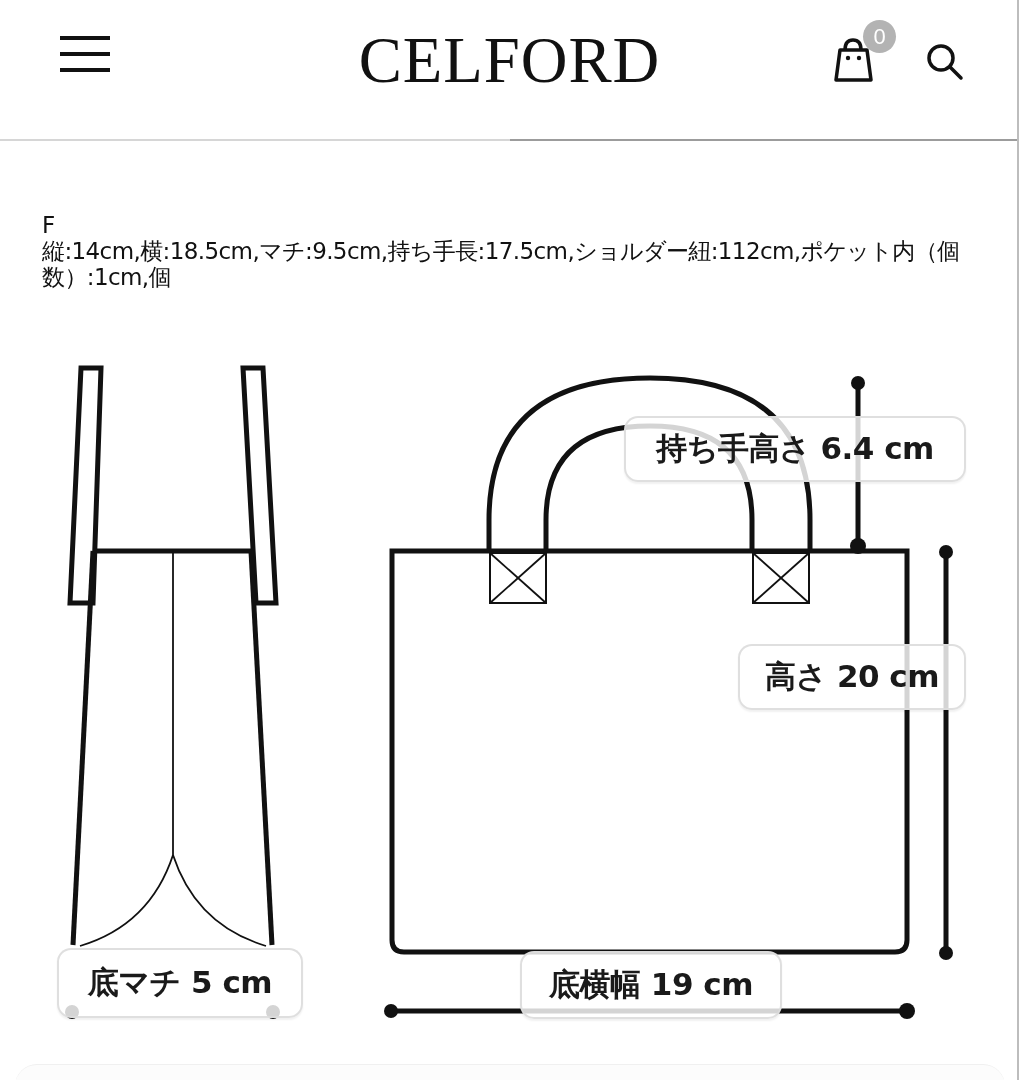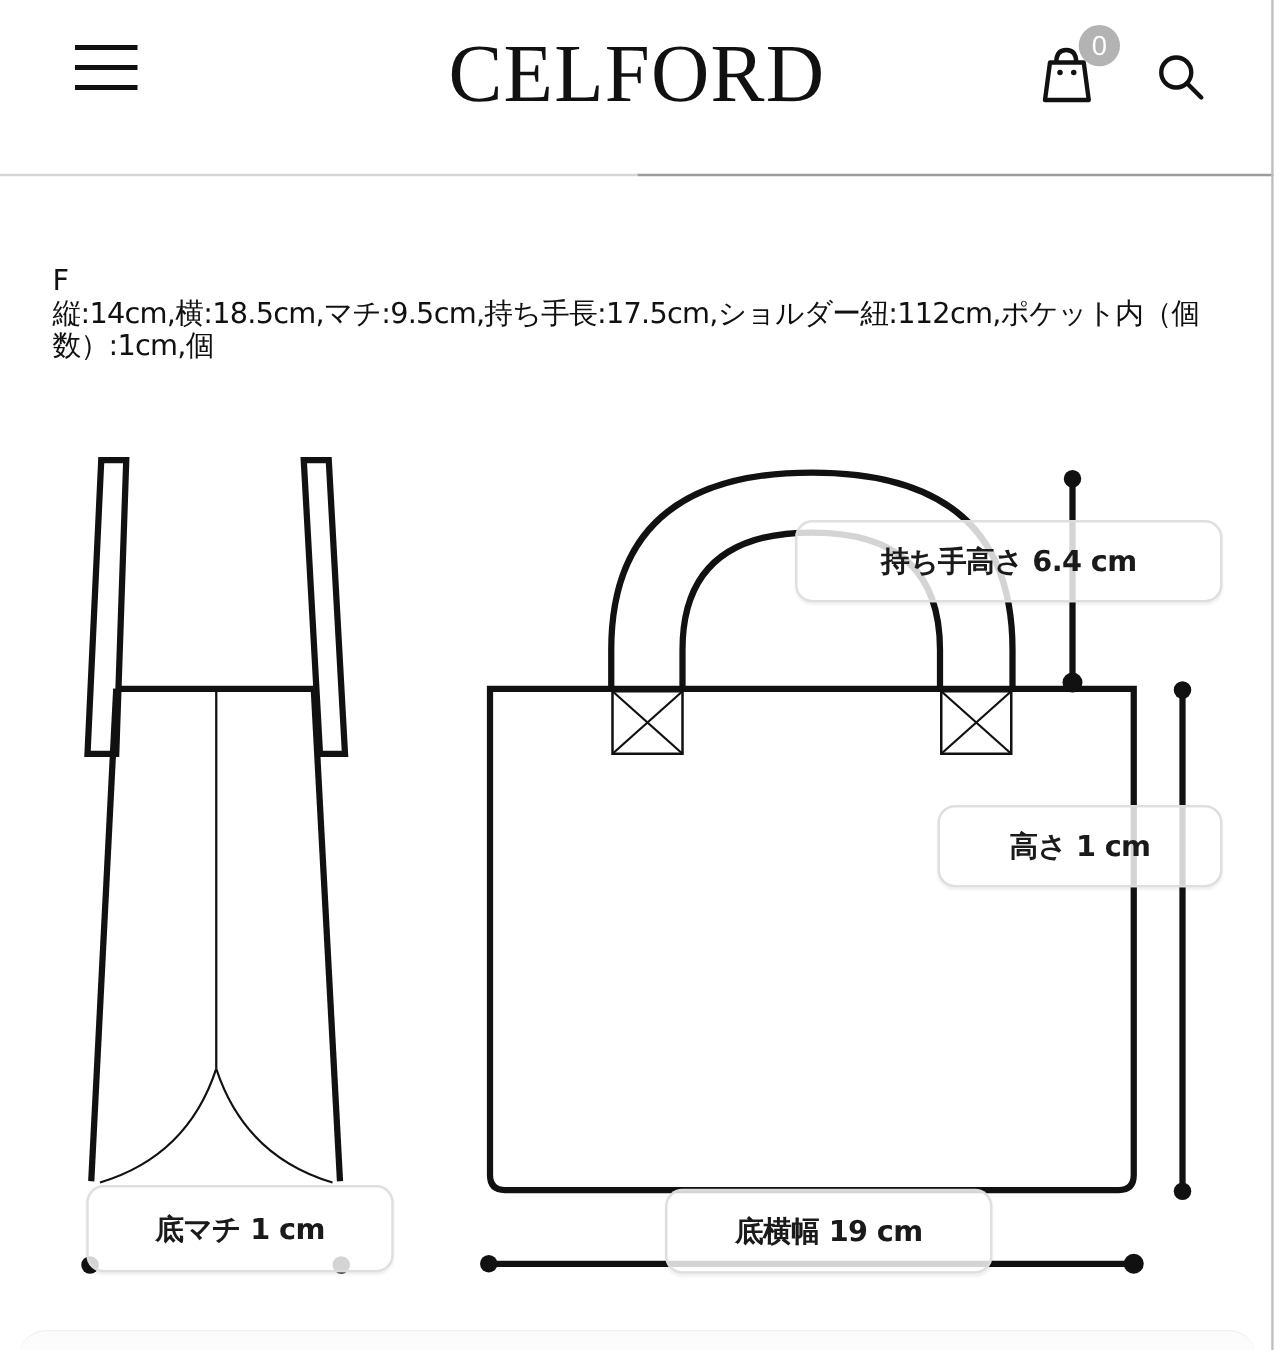--- a/index.html
+++ b/index.html
@@ -35,22 +35,22 @@
     letter-spacing: -0.6px;
   }
   .size-info .size-label { display: block; }
 
   .diagram { position: absolute; left: 0; top: 0; width: 1019px; height: 1080px; pointer-events: none; }
 
   .dim-label {
     position: absolute; height: 62px; border-radius: 14px;
     background: rgba(255,255,255,0.82); border: 2px solid rgba(220,220,220,0.9);
     box-shadow: 0 2px 2px rgba(0,0,0,0.06);
-    font-family: "DejaVu Sans", sans-serif; font-weight: bold; font-size: 23px; color: #1a1a1a;
-    display: flex; align-items: center; justify-content: center; letter-spacing: -0.5px; margin-left: 12px;
+    font-family: "DejaVu Sans", sans-serif; font-weight: bold; font-size: 31px; color: #1a1a1a;
+    display: flex; align-items: center; justify-content: center; letter-spacing: -0.5px;
   }
   .lbl-handle { left: 624px; top: 416px; width: 338px; }
   .lbl-height { left: 738px; top: 644px; width: 224px; }
   .lbl-width  { left: 520px; top: 951px; width: 258px; height: 64px; }
   .lbl-gusset { left: 57px; top: 948px; width: 242px; height: 66px; }
 
   .bottom-card {
     position: absolute; left: 15px; top: 1064px; width: 990px; height: 30px;
     border-radius: 22px 22px 0 0; background: #fcfcfc; border-top: 1px solid #f0f0f0;
   }
@@ -138,17 +138,17 @@
     <circle cx="946" cy="552" r="7" fill="#111" stroke="none"></circle>
     <circle cx="946" cy="953" r="7" fill="#111" stroke="none"></circle>
 
     <line x1="391" y1="1011" x2="907" y2="1011" stroke-width="5"></line>
     <circle cx="391" cy="1011" r="7" fill="#111" stroke="none"></circle>
     <circle cx="907" cy="1011" r="8" fill="#111" stroke="none"></circle>
   </g>
 </svg>
 
 <div class="dim-label lbl-handle">持ち手高さ 6.4 cm</div>
-<div class="dim-label lbl-height">高さ 1 cm</div>
+<div class="dim-label lbl-height">高さ 20 cm</div>
 <div class="dim-label lbl-width">底横幅 19 cm</div>
-<div class="dim-label lbl-gusset">底マチ 1 cm</div>
+<div class="dim-label lbl-gusset">底マチ 5 cm</div>
 
 <div class="bottom-card"></div>
 
 </body></html>

